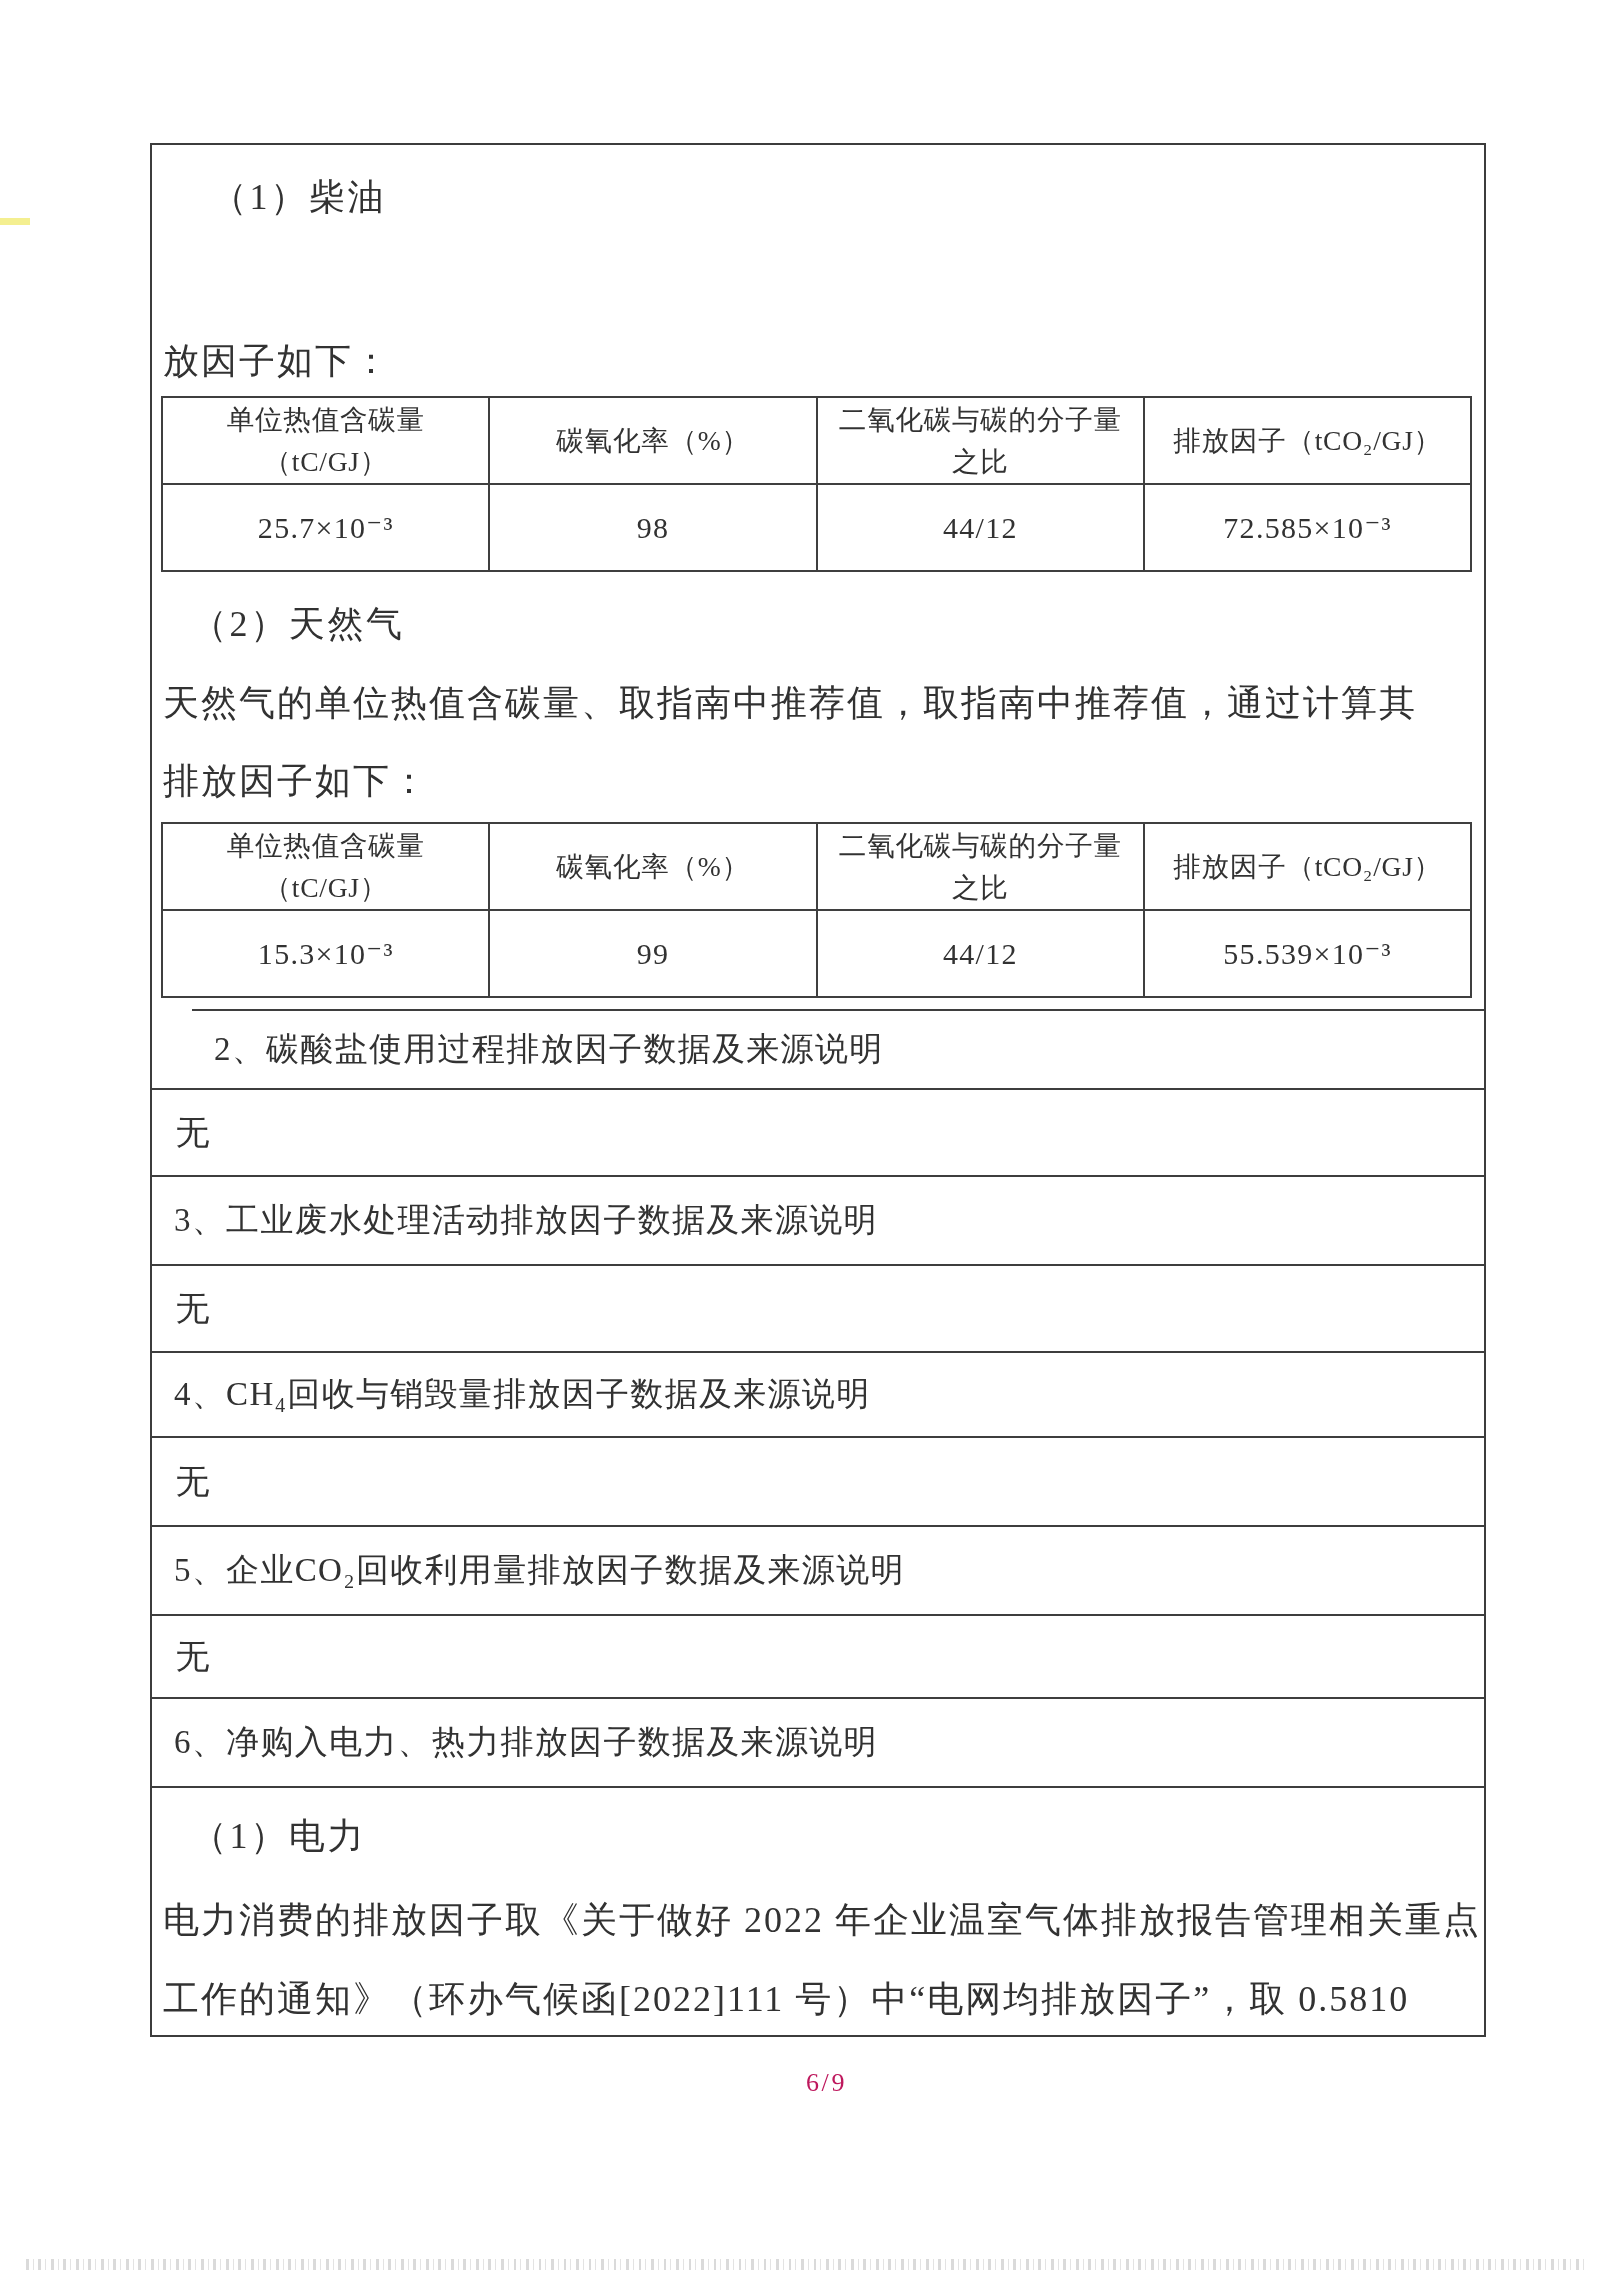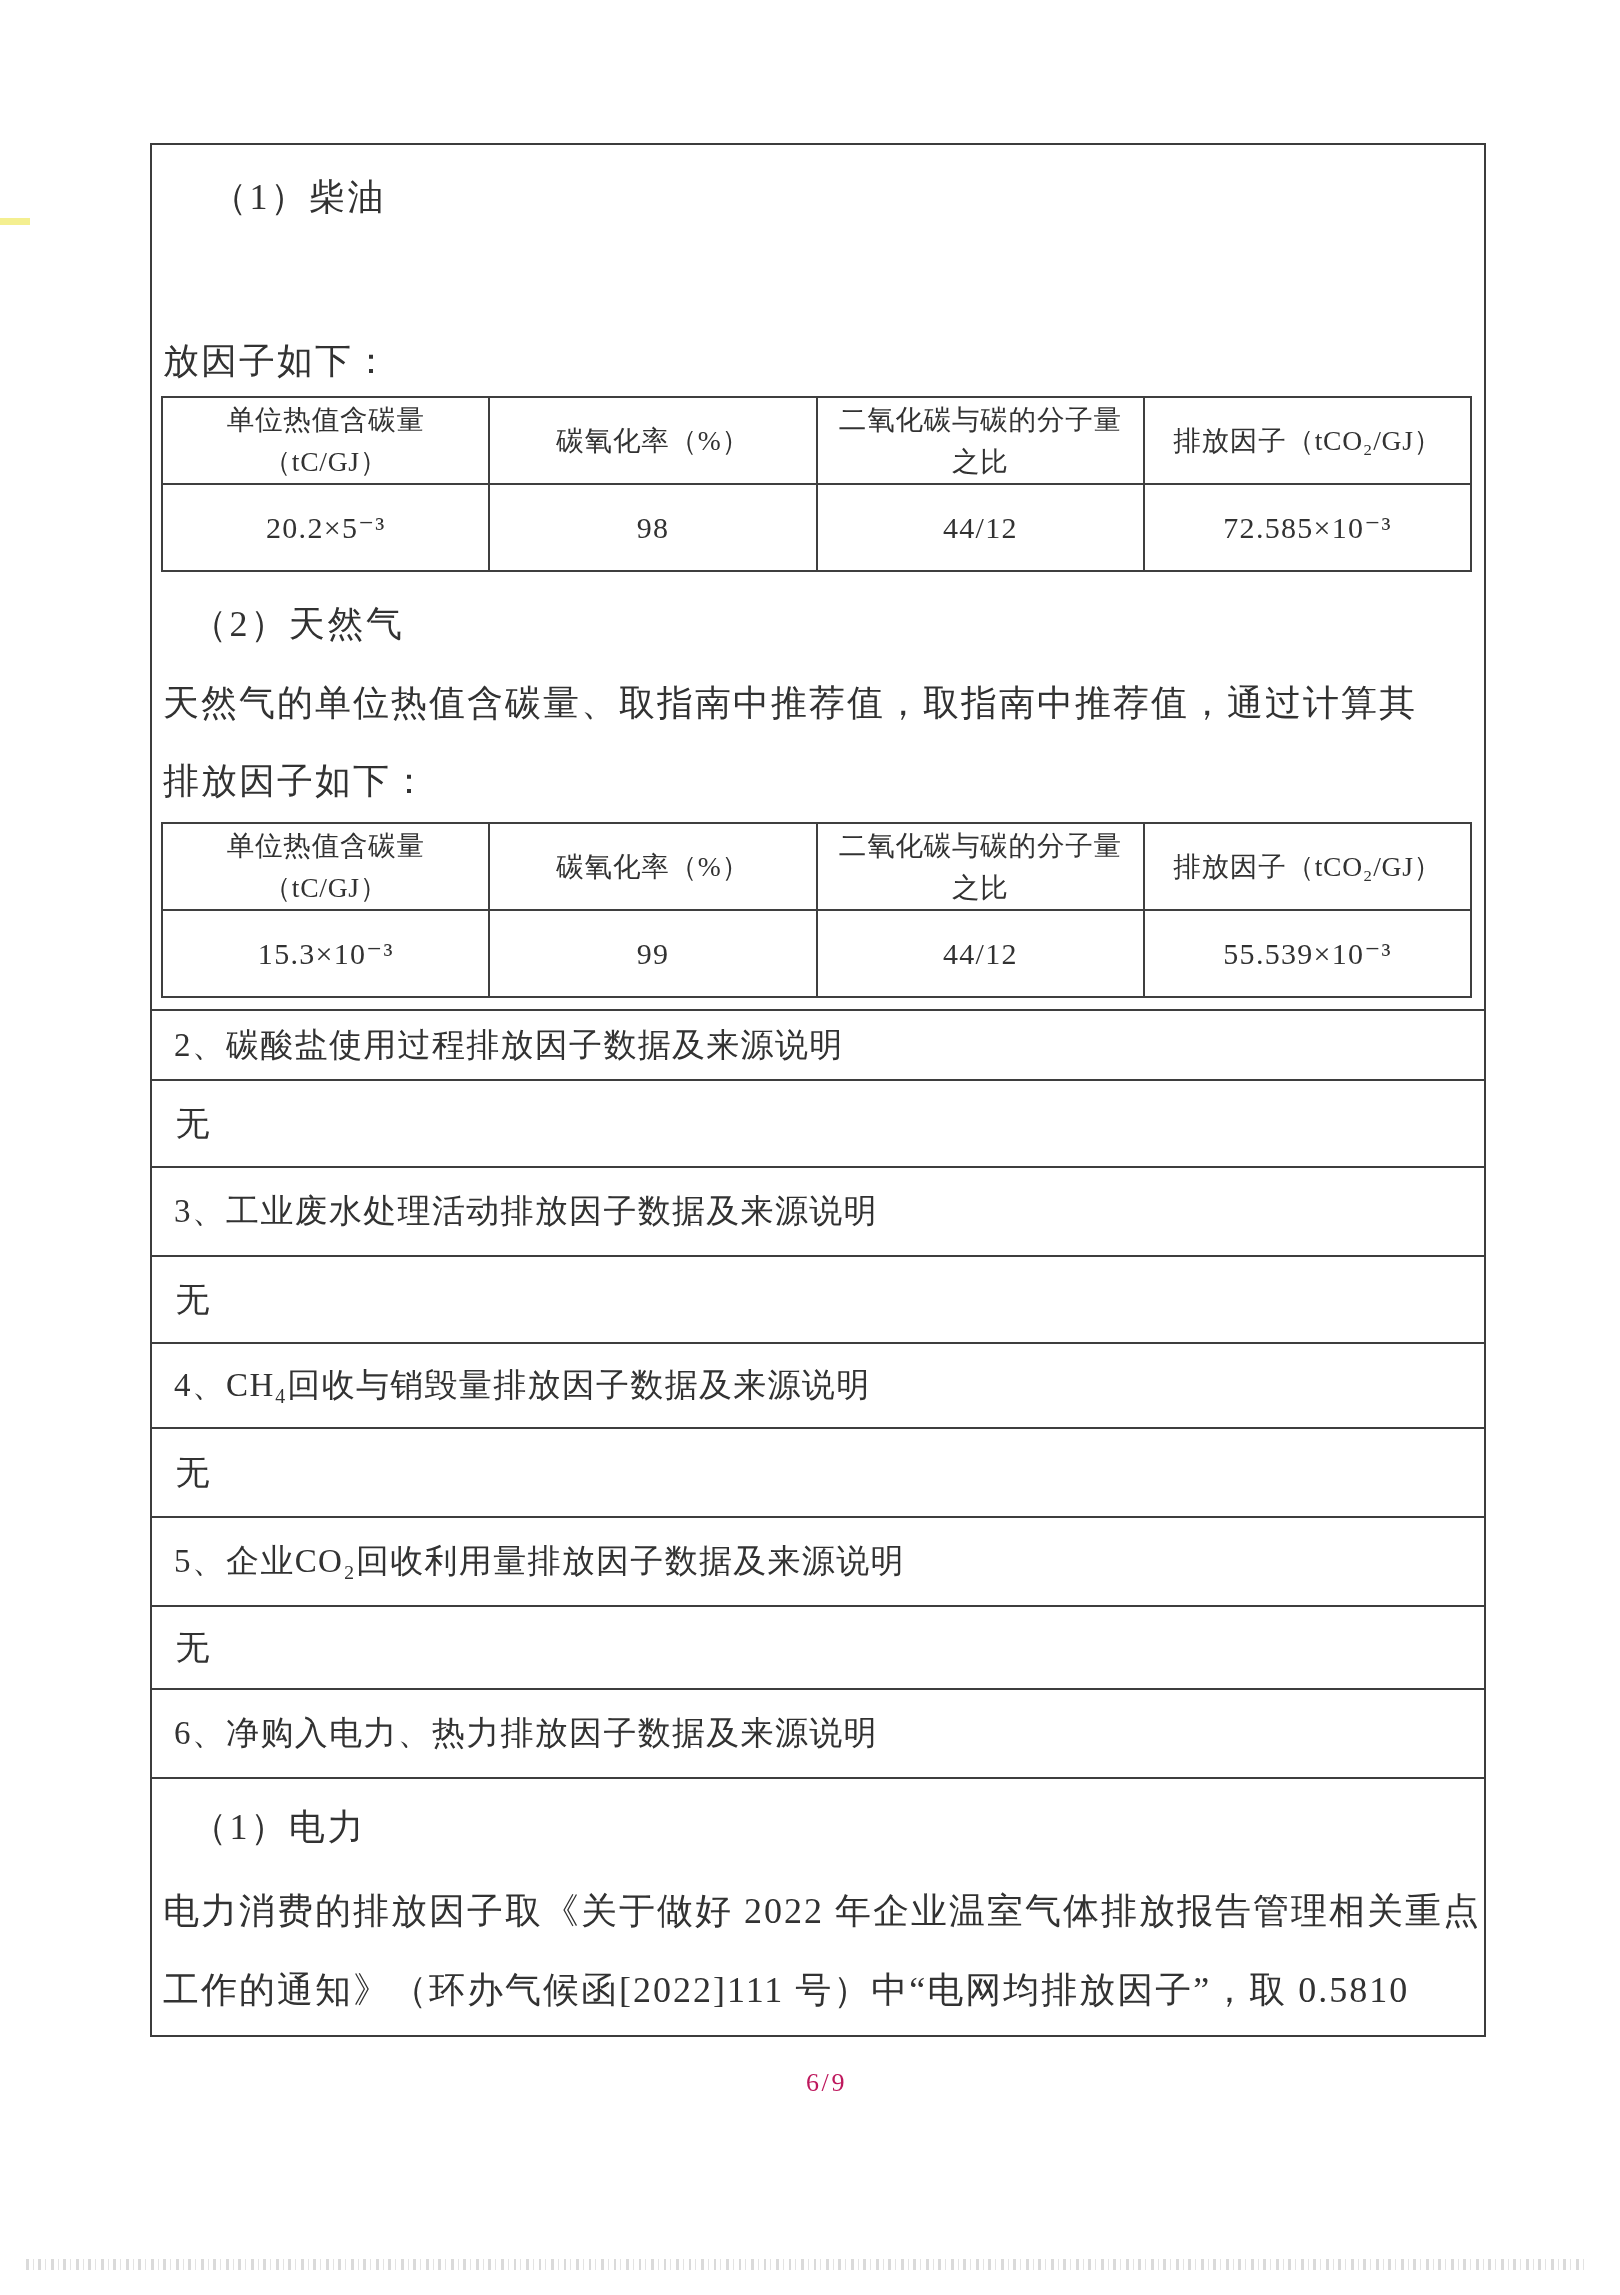--- a/index.html
+++ b/index.html
@@ -16,21 +16,21 @@
     position:absolute; left:150px; top:143px;
     width:1336px; height:1894px;
     border:2.6px solid #3c3c3c;
     display:flex; flex-direction:column;
     background:#ffffff;
   }
   .row { position:relative; flex:0 0 auto; }
   .row.bt { border-top:2px solid #3e3e3e; }
 
   .row-fuel { height:864px; }
-  .row-s2   { height:70px; }
+  .row-s2   { height:79px;margin-left:40px; }
   .row-a2   { height:87px; }
   .row-s3   { height:89px; }
   .row-a3   { height:87px; }
   .row-s4   { height:85px; }
   .row-a4   { height:89px; }
   .row-s5   { height:89px; }
   .row-a5   { height:83px; }
   .row-s6   { height:89px; }
   .row-elec { flex:1 1 auto; overflow:hidden; }
 
@@ -132,21 +132,21 @@
         <th>
           <div>二氧化碳与碳的分子量</div>
           <div>之比</div>
         </th>
         <th>
           <div>排放因子（tCO₂/GJ）</div>
           <div></div>
         </th>
       </tr>
       <tr>
-        <td>20.2×5⁻³</td>
+        <td>25.7×10⁻³</td>
         <td>98</td>
         <td>44/12</td>
         <td>72.585×10⁻³</td>
       </tr>
     </tbody>
       </table>
 
     <div class="sub-heading h-gas">（2）天然气</div>
     <div class="para-line p-gas-1">天然气的单位热值含碳量、取指南中推荐值，取指南中推荐值，通过计算其</div>
     <div class="para-line p-gas-2">排放因子如下：</div>

